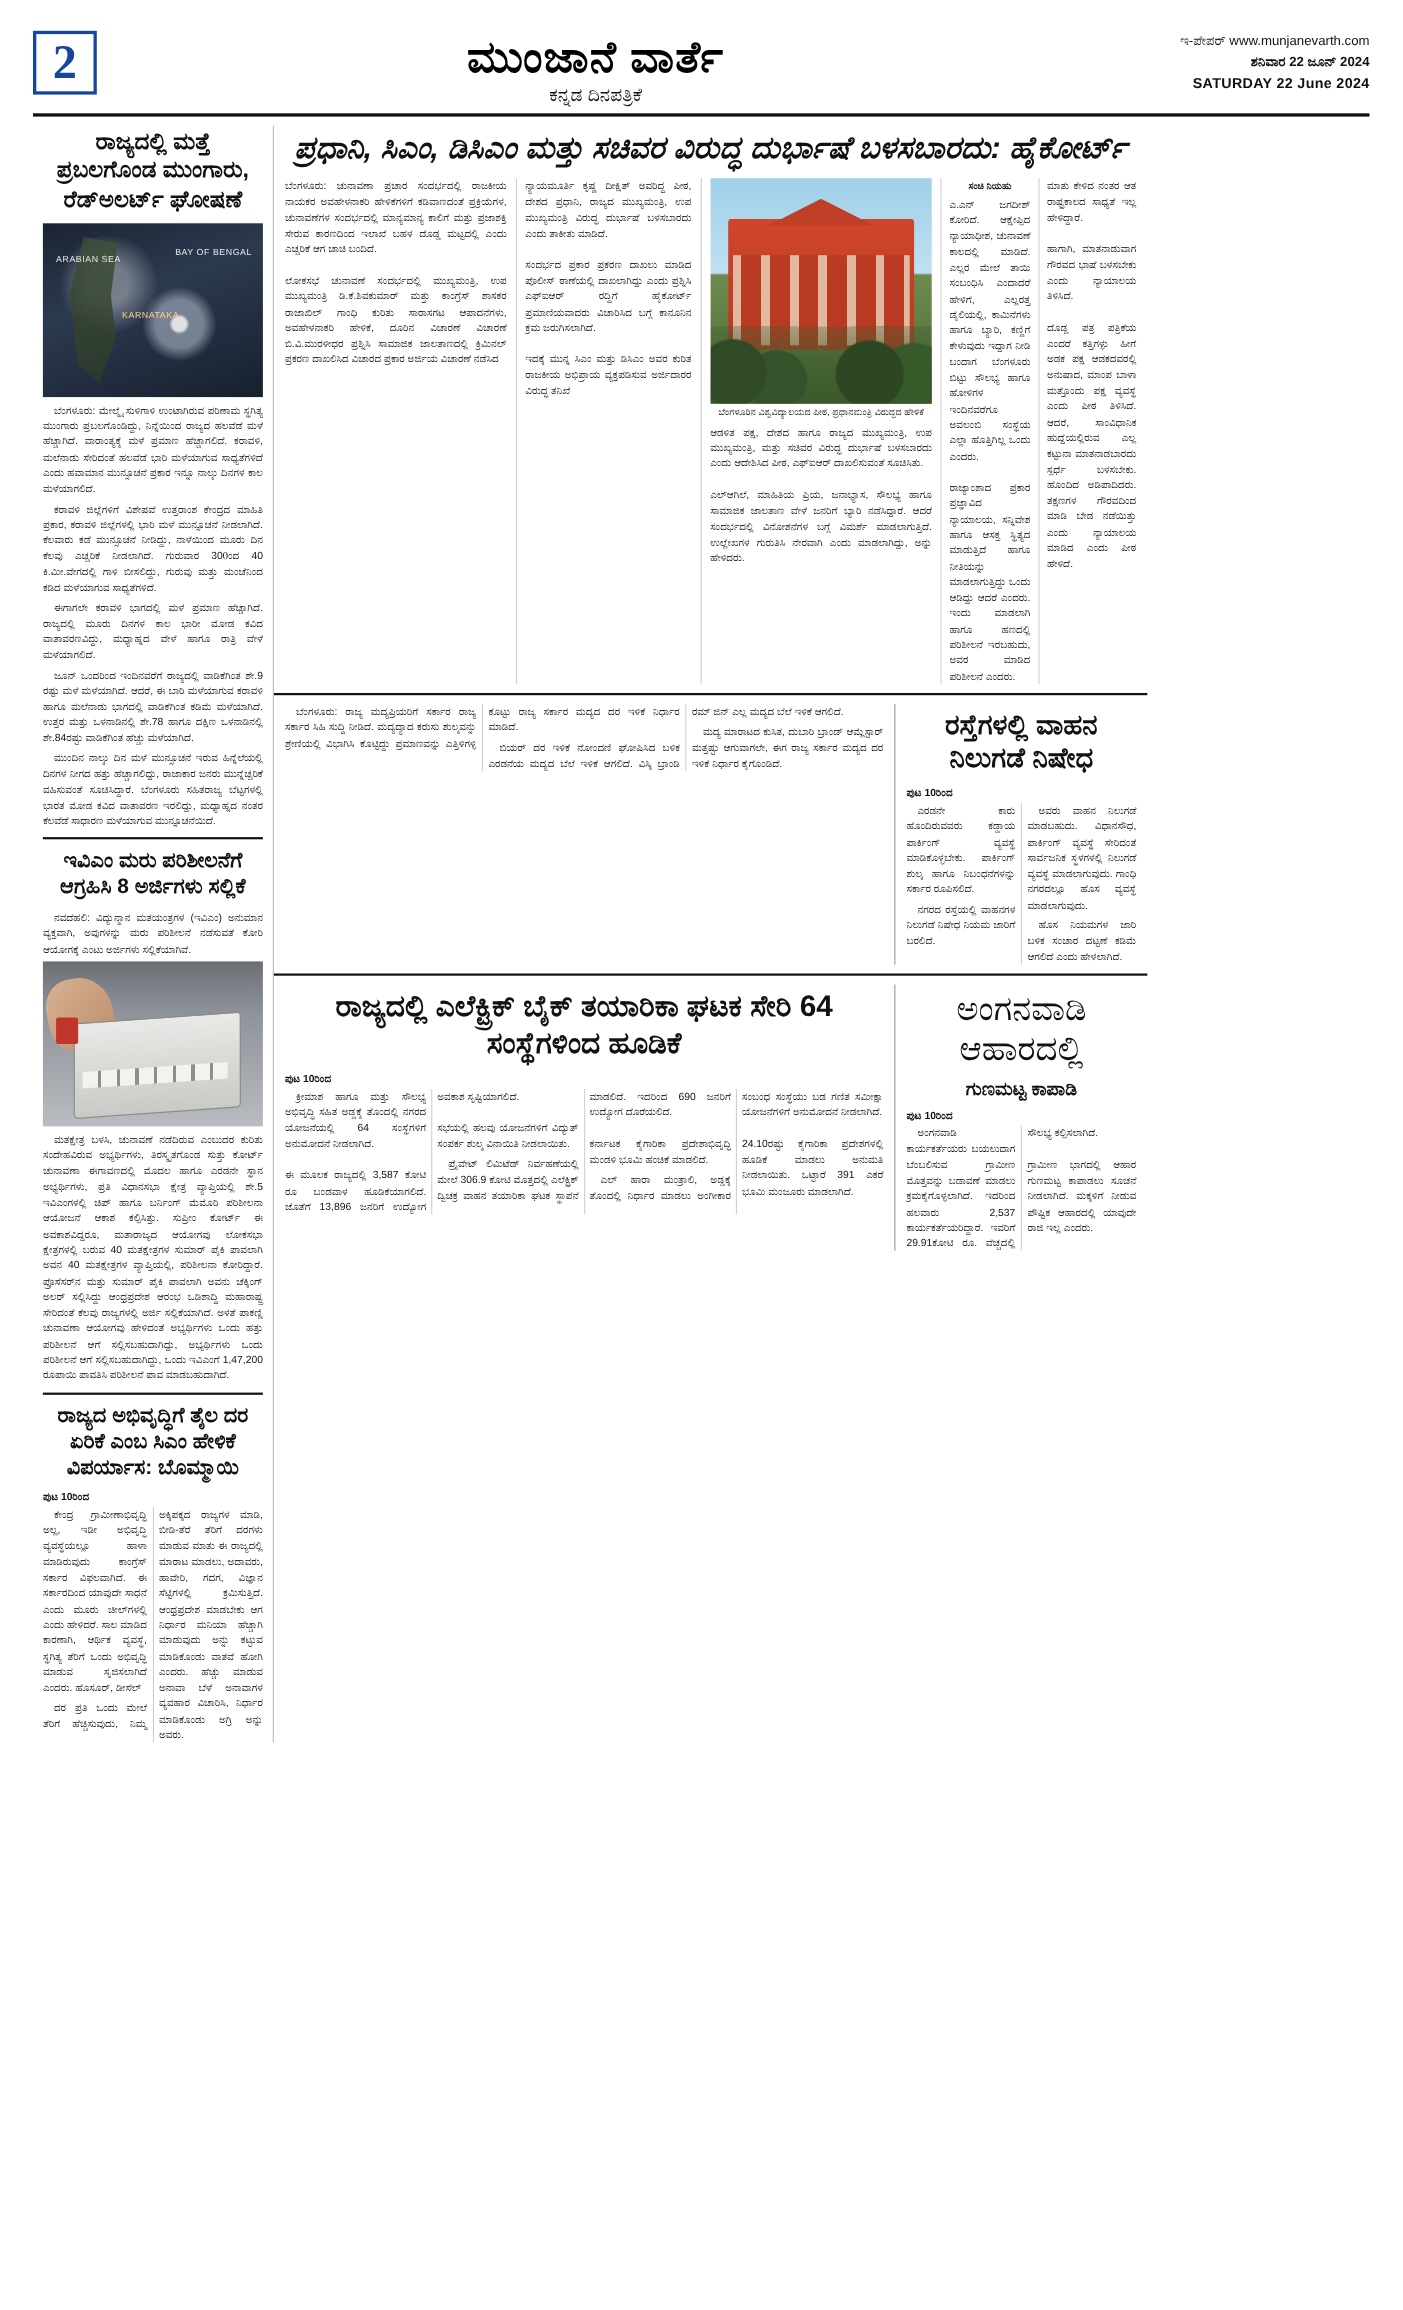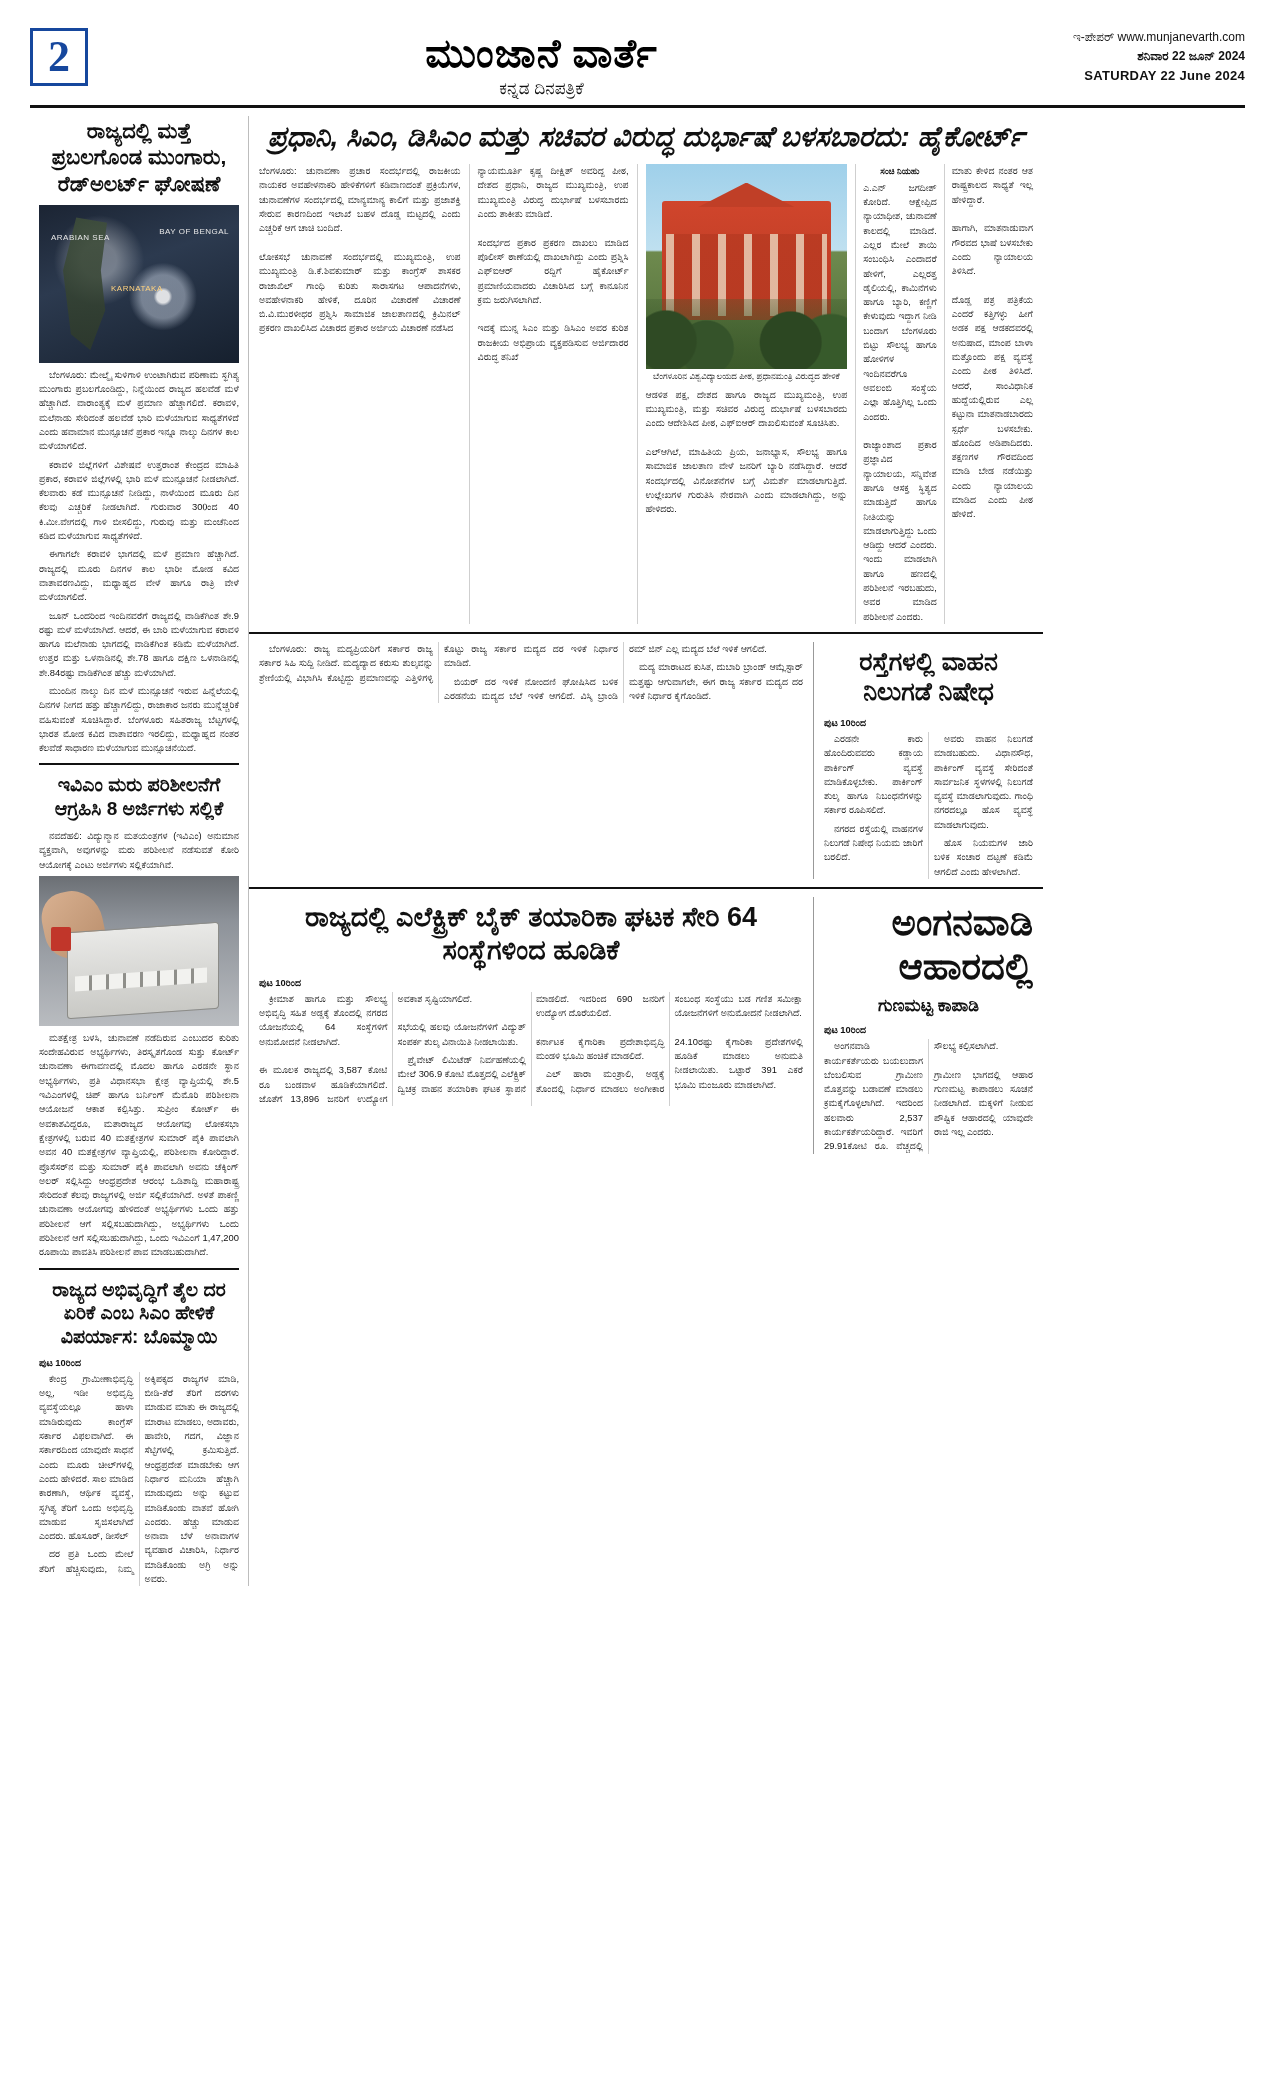--- a/index.html
+++ b/index.html
@@ -27,21 +27,21 @@
     border:3px solid #16479d;
     color:#16479d;
     font-size:44px; line-height:52px; font-weight:bold;
     text-align:center;
     font-family:"Liberation Serif", serif;
   }
   .masthead-center { flex:1; text-align:center; margin-top:2px;}
   .paper-title {
     font-size:40px; font-weight:bold; color:#000;
     letter-spacing:1px;
-    font-family:Liberation Serif, serif;
+    font-family:Liberation Sans, sans-serif;
   }
   .paper-sub { font-size:17px; margin-top:2px; }
   .masthead-right { text-align:right; font-size:11px; line-height:1.6; min-width:250px;}
   .masthead-right .web { font-size:12px; }
   .masthead-right .kn-date { font-weight:bold; font-size:12px;}
   .masthead-right .en-date { font-weight:bold; font-size:13px; letter-spacing:.3px;}
 
   
   .content { display:flex; gap:0; margin-top:8px; }
   .col { padding:0 9px; }
@@ -55,22 +55,22 @@
   h2.hl.small { font-size:19px; }
   h1.bighl {
     font-size:28px; line-height:1.22; font-weight:bold;
     text-align:center; margin:4px 0 10px 0;font-style:italic;
   }
   h1.medhl {
     font-size:27px; line-height:1.22; font-weight:bold;
     text-align:center; margin:4px 0 10px 0;
   }
   h1.hugehl {
-    font-size:37px; line-height:1.18; font-weight:bold;
-    text-align:right; margin:4px 0 8px 0;
+    font-size:31px; line-height:1.18; font-weight:normal;
+    text-align:center; margin:4px 0 8px 0;
   }
   .sub-hl { font-size:17px; font-weight:bold; text-align:center; margin:0 0 8px 0;}
 
   .body-text {
     font-size:9.4px; line-height:1.52;
     text-align:justify;
     hyphens:auto;
   }
   .body-text p { margin:0 0 4px 0; text-indent:10px; }
   .jump { font-weight:bold; font-size:9.4px; margin:0 0 3px 0; }

